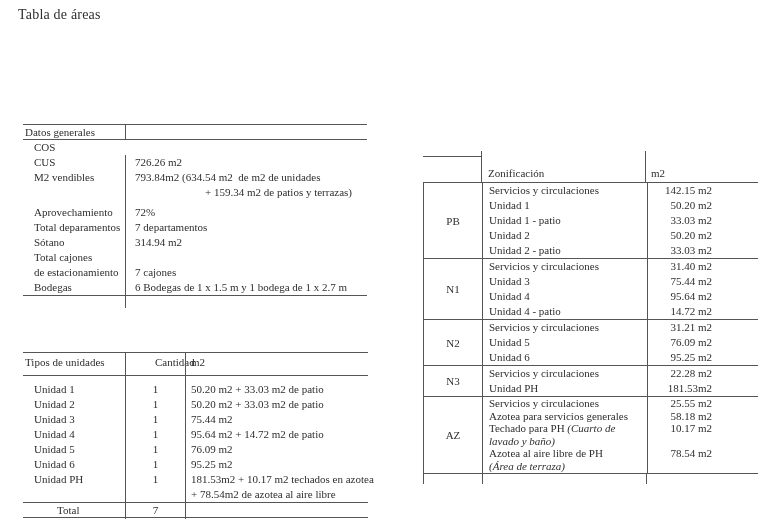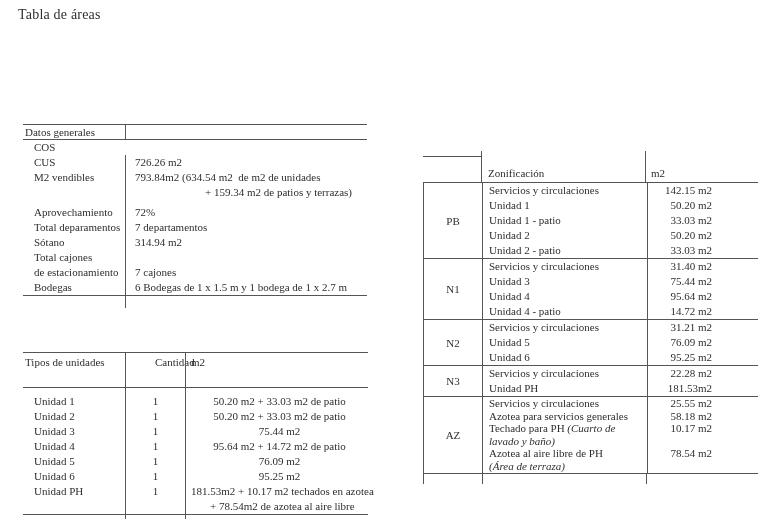--- a/index.html
+++ b/index.html
@@ -23,32 +23,32 @@
   .dg-row { display:grid; grid-template-columns:102px 1fr; }
   .dg-label { padding-left:11px; line-height:15px; white-space:nowrap; }
   .dg-value { border-left:1px solid #555; padding-left:9px; line-height:15px; white-space:pre; }
   .dg-value .line2 { padding-left:70px; }
   .dg-spacer { display:grid; grid-template-columns:102px 1fr; height:5px; }
   .dg-bottom { border-top:1px solid #555; display:grid; grid-template-columns:102px 1fr; height:13px; }
 
   
   #tu-table { left:23px; top:352px; width:345px; }
   .tu-grid { display:grid; grid-template-columns:102px 60px 1fr; }
-  .tu-headrow { border-top:1px solid #555; border-bottom:1px solid #555; height:36px; }
+  .tu-headrow { border-top:1px solid #555; border-bottom:1px solid #555; height:24px; }
   .tu-headrow > div { line-height:18px; }
   .tu-h1 { padding-left:2px; }
   .tu-h2 { text-align:center; border-left:1px solid #555;padding-left:29px; }
   .tu-h3 { padding-left:5px; border-left:1px solid #555; }
   .tu-gap { height:6px; }
   .tu-label { padding-left:11px; line-height:15px; }
   .tu-cant { text-align:center; border-left:1px solid #555; line-height:15px; }
-  .tu-m2 { padding-left:5px; border-left:1px solid #555; line-height:15px; white-space:pre;text-align:center; }
+  .tu-m2 { padding-left:5px; border-left:1px solid #555; line-height:15px; white-space:pre; }
   .tu-total { border-top:1px solid #555; border-bottom:1px solid #555; height:16px; }
   .tu-total > div { line-height:15px; }
-  .tu-t1 { padding-left:2px; }
+  .tu-t1 { padding-left:2px;margin-left:32px; }
   .tu-stub { height:6px; }
 
   
   #zon-table { left:423px; top:151px; width:335px; }
   .zon-header { display:grid; grid-template-columns:58px 164px 1fr; height:32px; border-bottom:1px solid #555; position:relative; }
   .zon-corner::before { content:""; position:absolute; left:0; top:5px; width:58px; height:1px; background:#555; }
   .zon-h2, .zon-h3 { border-left:1px solid #555; display:flex; align-items:flex-end; padding-bottom:3px; }
   .zon-h2 { padding-left:6px; }
   .zon-h3 { padding-left:5px; }
   .zon-section { display:grid; grid-template-columns:58px 1fr; border-bottom:1px solid #555; border-left:1px solid #555; }

